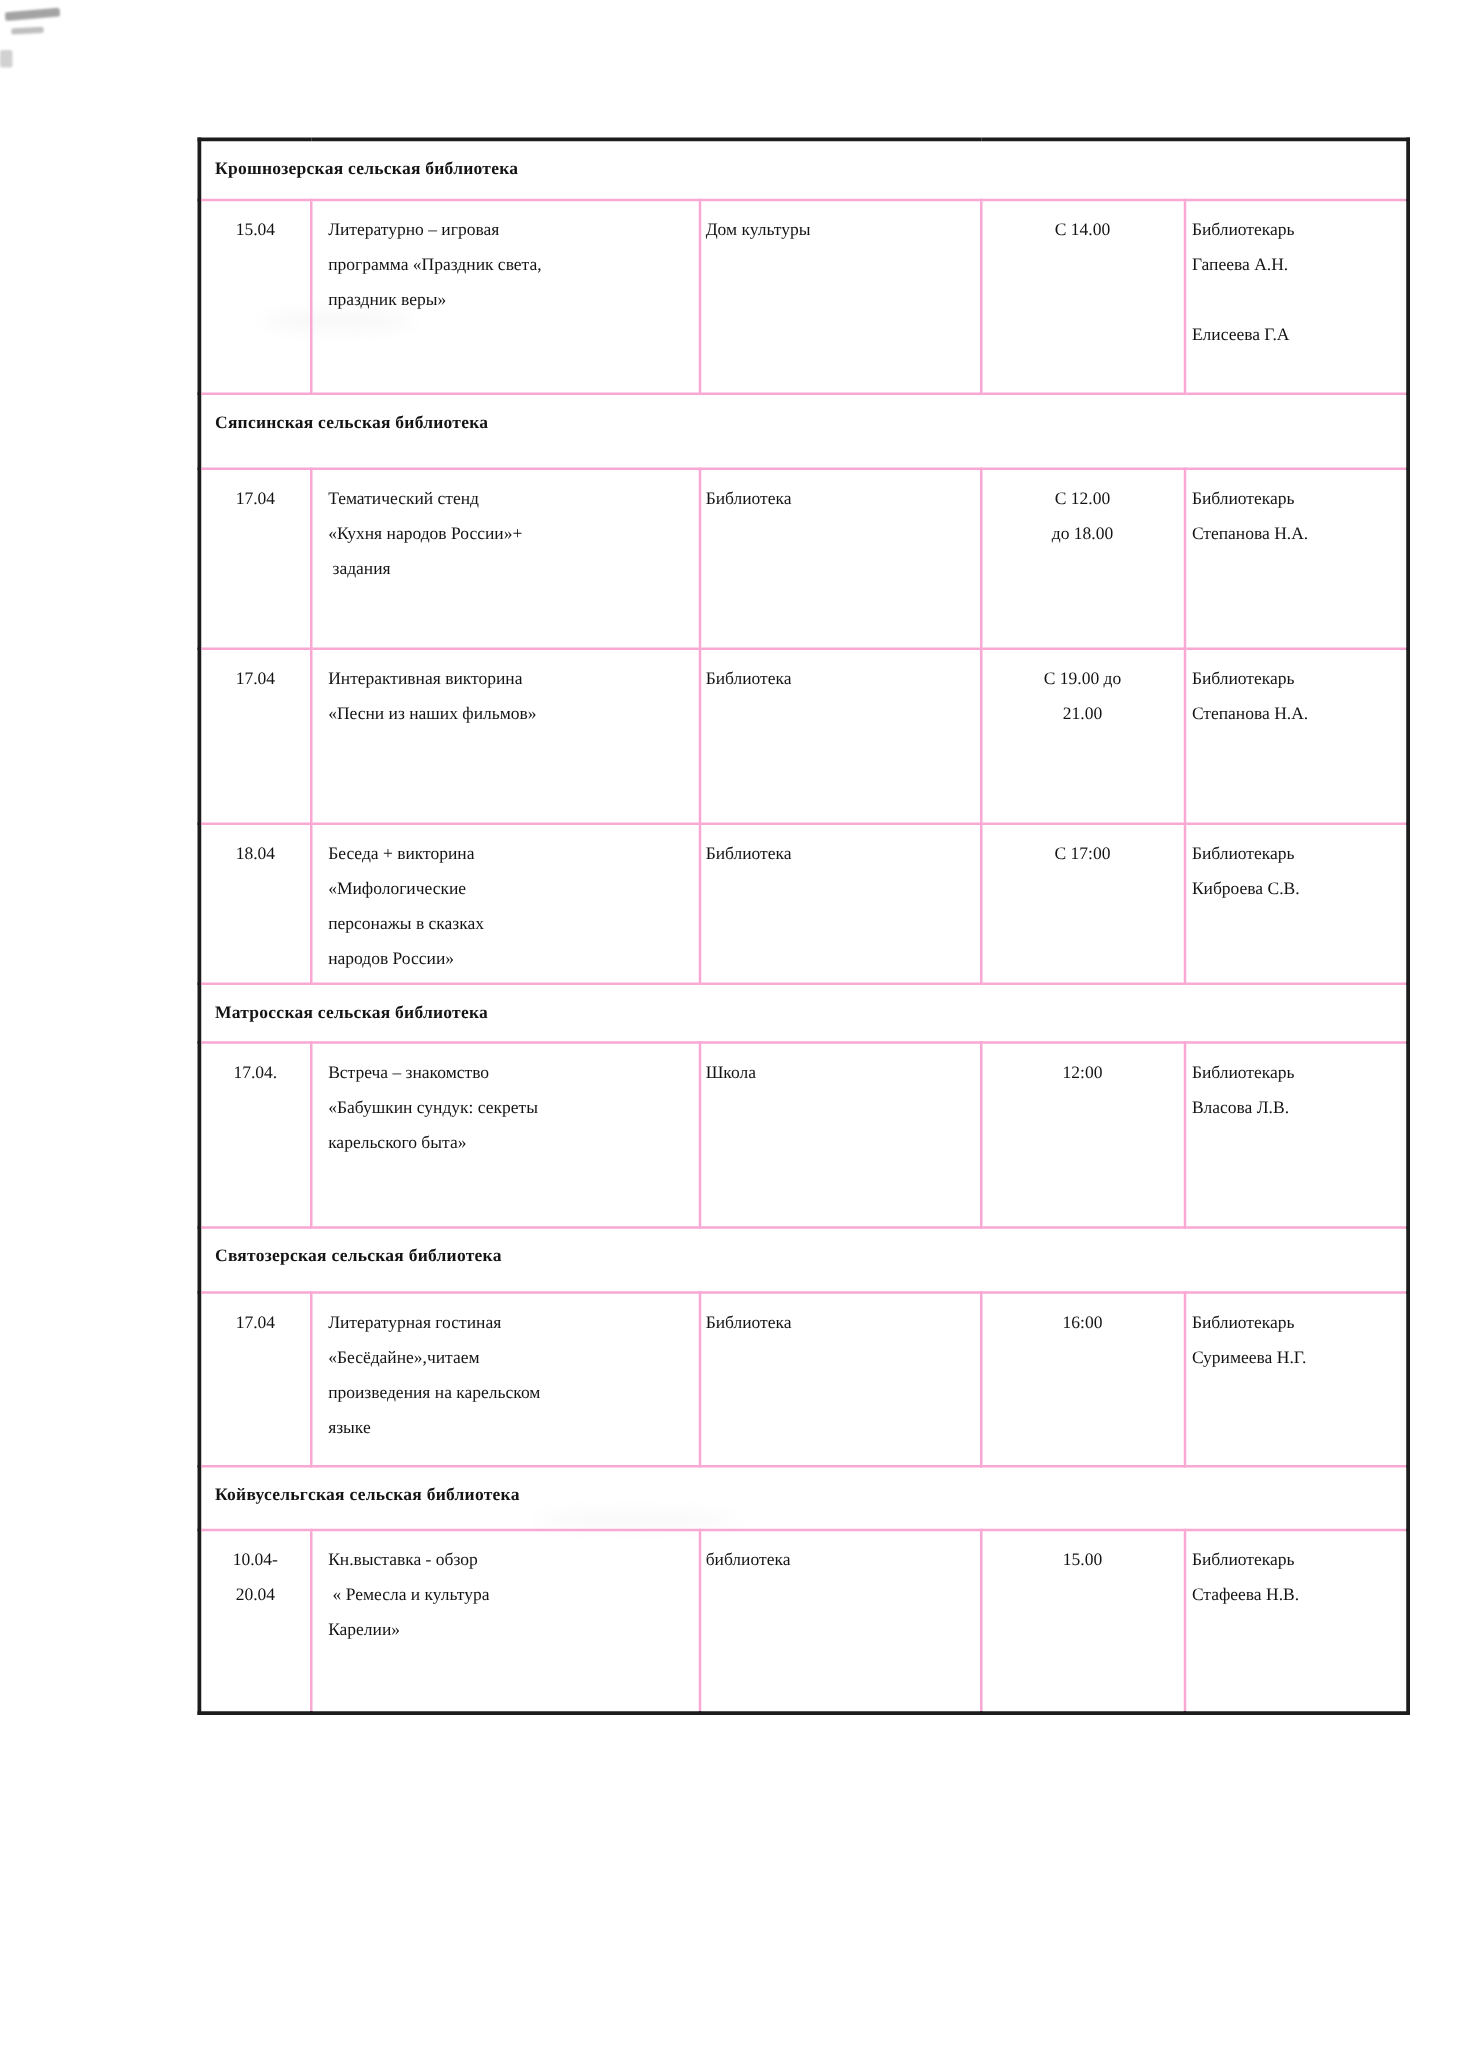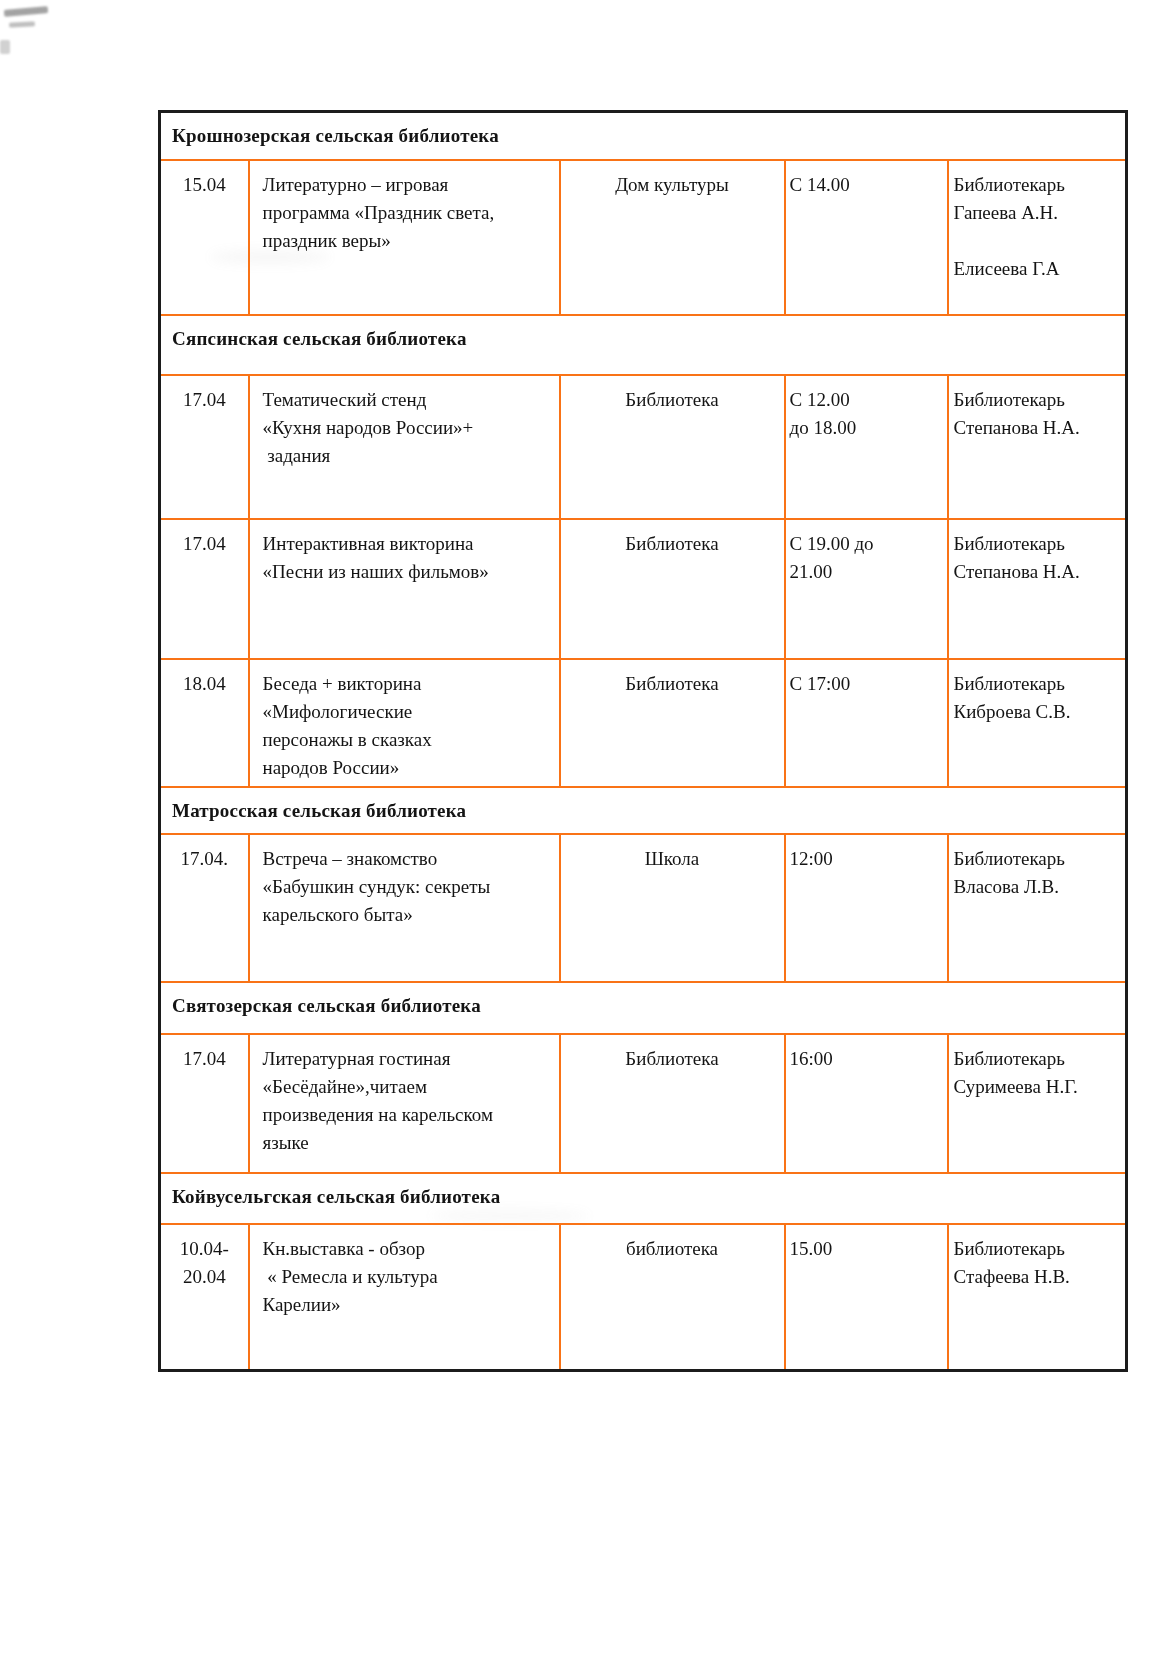--- a/index.html
+++ b/index.html
@@ -15,40 +15,40 @@
   table.events{
     position:absolute;
     left:158px;
     top:110px;
     width:967px;
     border-collapse:collapse;
     table-layout:fixed;
   }
   table.events{border:3px solid #1c1c1c;}
   table.events td{
-    border:2px solid #f97316;
+    border:2px solid #f9a8d4;
     vertical-align:top;
-    font-size:19px;
+    font-size:14px;
     line-height:28px;
     white-space:pre-wrap;
     overflow:hidden;
   }
   td.section-cell{
     border-top:3px solid #1c1c1c;
     font-weight:bold;
     font-size:21.5px;
     line-height:26px;
     padding:9px 10px 4px 11px;
     white-space:normal;
     letter-spacing:.2px;
   }
   td.c-date{text-align:center;padding:10px 4px 4px;font-family:Liberation Serif, serif;}
   td.c-event{padding:10px 8px 4px 13px;}
-  td.c-place{text-align:center;padding:10px 4px 4px;}
-  td.c-time{padding:10px 4px 4px;margin-left:16px;}
+  td.c-place{text-align:left;padding:10px 4px 4px;}
+  td.c-time{text-align:center;padding:10px 4px 4px;margin-left:16px;}
   td.c-librarian{text-align:left;padding:10px 5px 4px;}
   
   .mark{position:absolute;background:#4a4a4a;filter:blur(1px);border-radius:2px;}
   .smear{position:absolute;background:#9a9a9a;filter:blur(6px);border-radius:50%;}
 </style>
 </head>
 <body>
 
 <div class="page">
 

